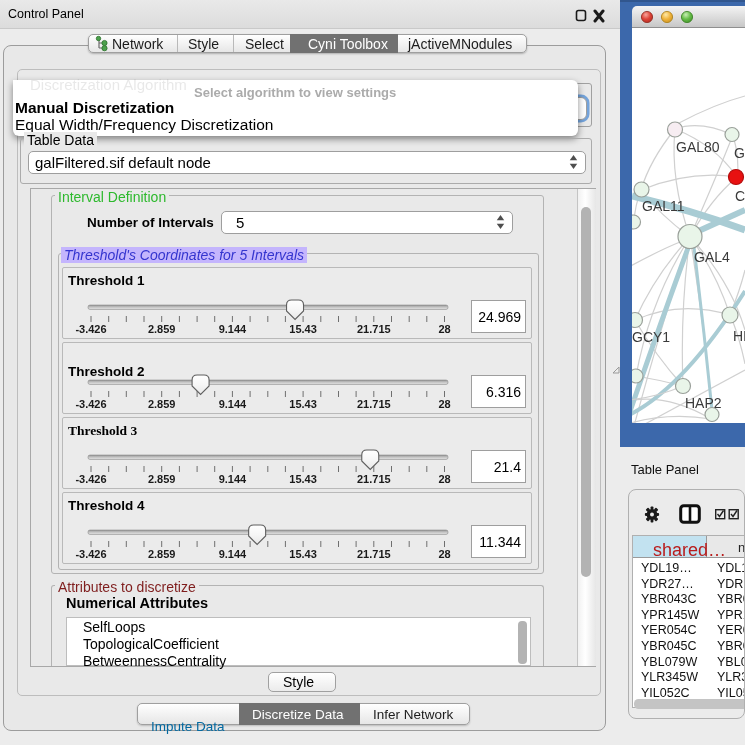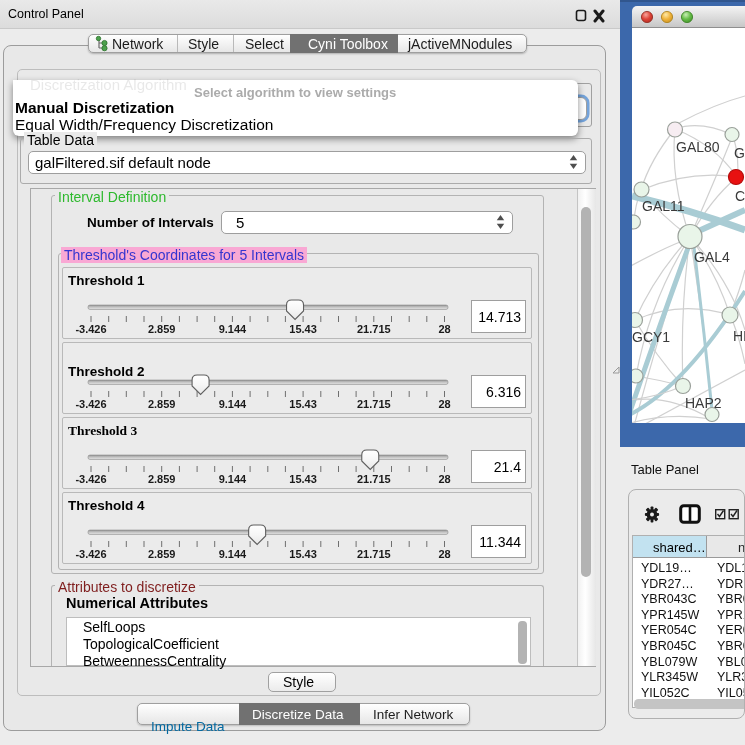--- a/index.html
+++ b/index.html
@@ -81,21 +81,21 @@
 <div class="glabel" style="left:55px;top:189px;color:#2db92d;background:#e9e9e9;">Interval Definition</div>
 <div class="txt" style="left:87px;top:215px;font-size:13.5px;font-weight:bold;">Number of Intervals</div>
 <div class="combo" style="left:221px;top:211px;width:292px;height:23px;"></div>
 <div class="txt" style="left:236px;top:214px;font-size:15px;">5</div>
 <svg class="stepper" style="left:496px;top:215px;" viewBox="0 0 9 15">
   <path d="M4.5 0 L8.5 5.5 H0.5 Z" fill="#4e4e4e"></path>
   <path d="M4.5 15 L8.5 9.5 H0.5 Z" fill="#4e4e4e"></path>
 </svg>
 
 <div class="grp" style="left:58px;top:253px;width:481px;height:317px;"></div>
-<div class="glabel" style="left:61px;top:247px;color:#3535cf;background:#f9a8d4;">Threshold's Coordinates for 5 Intervals</div>
+<div class="glabel" style="left:61px;top:247px;color:#3535cf;background:#c4b5fd;font-style:italic;">Threshold's Coordinates for 5 Intervals</div>
 
 <svg width="0" height="0" style="position:absolute">
     <defs>
       <linearGradient id="trk" x1="0" y1="0" x2="0" y2="1">
         <stop offset="0" stop-color="#8f8f8f"></stop>
         <stop offset="0.45" stop-color="#c2c2c2"></stop>
         <stop offset="1" stop-color="#e2e2e2"></stop>
       </linearGradient>
       <linearGradient id="thm" x1="0" y1="0" x2="0" y2="1">
         <stop offset="0" stop-color="#ffffff"></stop>
@@ -131,21 +131,21 @@
     <line x1="382.5" y1="49" x2="382.5" y2="55" stroke="#6f6f6f" stroke-width="1"></line>
     <text x="29.0" y="66" font-size="11" font-weight="bold" font-family="Liberation Sans" text-anchor="middle" fill="#1a1a1a">-3.426</text>
     <text x="99.7" y="66" font-size="11" font-weight="bold" font-family="Liberation Sans" text-anchor="middle" fill="#1a1a1a">2.859</text>
     <text x="170.4" y="66" font-size="11" font-weight="bold" font-family="Liberation Sans" text-anchor="middle" fill="#1a1a1a">9.144</text>
     <text x="241.1" y="66" font-size="11" font-weight="bold" font-family="Liberation Sans" text-anchor="middle" fill="#1a1a1a">15.43</text>
     <text x="311.8" y="66" font-size="11" font-weight="bold" font-family="Liberation Sans" text-anchor="middle" fill="#1a1a1a">21.715</text>
     <text x="382.5" y="66" font-size="11" font-weight="bold" font-family="Liberation Sans" text-anchor="middle" fill="#1a1a1a">28</text>
     <path d="M 224.53921911792781,38 Q 224.53921911792781,33 229.53921911792781,33 L 236.53921911792781,33 Q 241.53921911792781,33 241.53921911792781,38 L 241.53921911792781,44 L 233.03921911792781,52.5 L 224.53921911792781,44 Z" fill="url(#thm)" stroke="#5f5f5f" stroke-width="1.1"></path>
   </svg>
 <div class="abs" style="left:471px;top:300px;width:55px;height:33px;background:#fff;border:1px solid #9e9e9e;box-sizing:border-box;"></div>
-<div class="txt" style="left:471px;top:309px;width:50px;text-align:right;font-size:14px;">14.713</div>
+<div class="txt" style="left:471px;top:309px;width:50px;text-align:right;font-size:14px;">24.969</div>
 <div class="abs" style="left:62px;top:342px;width:470px;height:72px;border:1px solid #b9b9b9;border-radius:2px;box-sizing:border-box;background:#ebebeb;"></div>
 <div class="txt" style="left:68px;top:348px;font-size:13.5px;font-weight:bold;margin-top:16px;">Threshold 2</div>
 <svg class="abs" style="left:62px;top:342px;" width="470" height="72" viewBox="0 0 470 72">
     <rect x="26" y="38" width="360" height="4.5" rx="2" fill="url(#trk)" stroke="#8e8e8e" stroke-width="0.6"></rect>
     <line x1="29.0" y1="49" x2="29.0" y2="55" stroke="#6f6f6f" stroke-width="1"></line>
     <line x1="46.7" y1="49" x2="46.7" y2="55" stroke="#6f6f6f" stroke-width="1"></line>
     <line x1="64.3" y1="49" x2="64.3" y2="55" stroke="#6f6f6f" stroke-width="1"></line>
     <line x1="82.0" y1="49" x2="82.0" y2="55" stroke="#6f6f6f" stroke-width="1"></line>
     <line x1="99.7" y1="49" x2="99.7" y2="55" stroke="#6f6f6f" stroke-width="1"></line>
     <line x1="117.4" y1="49" x2="117.4" y2="55" stroke="#6f6f6f" stroke-width="1"></line>
@@ -380,21 +380,21 @@
     <rect x="0.7" y="0.7" width="9" height="9" fill="none" stroke="#222" stroke-width="1.4"></rect>
     <path d="M2.5 5 L4.5 7.5 L8.5 1.5" fill="none" stroke="#222" stroke-width="1.4"></path>
     <rect x="14.2" y="0.7" width="9" height="9" fill="none" stroke="#222" stroke-width="1.4"></rect>
     <path d="M16 5 L18 7.5 L22 1.5" fill="none" stroke="#222" stroke-width="1.4"></path>
   </svg>
 
   <div class="abs" style="left:3px;top:45px;width:114px;height:173px;background:#fff;border:1px solid #b0b0b0;border-right:none;box-sizing:border-box;"></div>
   <div class="abs" style="left:4px;top:46px;width:74px;height:22px;background:#c2e2f0;border-right:1px solid #9a9a9a;box-sizing:border-box;"></div>
   <div class="abs" style="left:78px;top:46px;width:39px;height:22px;background:#e8e8e8;"></div>
   <div class="abs" style="left:4px;top:67px;width:113px;height:1px;background:#9a9a9a;"></div>
-  <div class="txt" style="left:24px;top:50px;font-size:13px;color:#000000;">shared…</div>
+  <div class="txt" style="left:24px;top:50px;font-size:18px;color:#b91c1c;">shared…</div>
   <div class="txt" style="left:109px;top:50px;font-size:13px;color:#222;">name</div>
 
   <div class="txt" style="left:12px;top:71px;font-size:12.5px;color:#111;">YDL19…</div>
 <div class="txt" style="left:88px;top:71px;font-size:12.5px;color:#111;">YDL194W</div>
 <div class="txt" style="left:12px;top:87px;font-size:12.5px;color:#111;">YDR27…</div>
 <div class="txt" style="left:88px;top:87px;font-size:12.5px;color:#111;">YDR277C</div>
 <div class="txt" style="left:12px;top:102px;font-size:12.5px;color:#111;">YBR043C</div>
 <div class="txt" style="left:88px;top:102px;font-size:12.5px;color:#111;">YBR043C</div>
 <div class="txt" style="left:12px;top:118px;font-size:12.5px;color:#111;">YPR145W</div>
 <div class="txt" style="left:88px;top:118px;font-size:12.5px;color:#111;">YPR145W</div>

